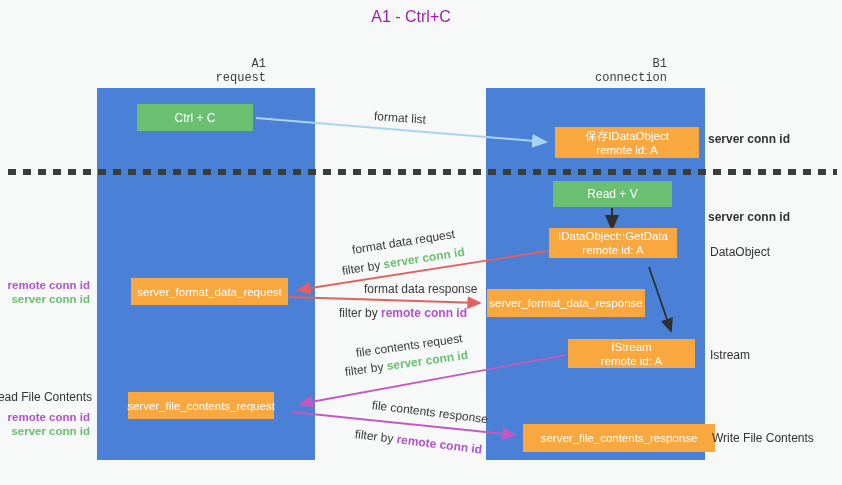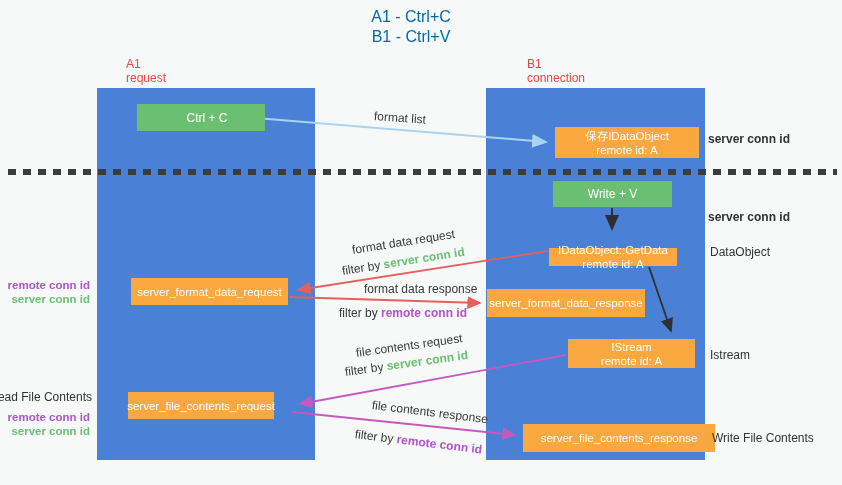--- a/index.html
+++ b/index.html
@@ -1,41 +1,40 @@
 <!DOCTYPE html>
 <html><head>
 <meta charset="utf-8">
 <style>
   html,body{margin:0;padding:0;}
   body{background:#f7f8f8;font-family:"Liberation Sans",sans-serif;}
   #canvas{position:relative;width:842px;height:485px;background:#f7f8f8;overflow:hidden;}
   .abs{position:absolute;}
-  .title{width:822px;left:0;top:7px;text-align:center;font-size:16px;line-height:20px;color:#0369a1;}
-  .colhdr{width:140px;text-align:left;font-size:12px;line-height:14px;color:#ef4444;}
+  .title{width:822px;left:0;top:7px;text-align:center;font-size:16px;line-height:20px;color:#a21caf;}
+  .colhdr{width:140px;text-align:right;font-size:12px;line-height:14px;color:#404040;font-family:Liberation Mono, monospace;}
   .col{background:#4a80d5;top:88px;height:372px;}
   .box{display:flex;flex-direction:column;align-items:center;justify-content:center;
        color:#fff;text-align:center;font-size:11.5px;line-height:14px;white-space:nowrap;}
   .green{background:#6abf71;}
   .orange{background:#f9a83f;}
   .lbl{white-space:nowrap;font-size:12px;color:#3a3a3a;}
   .lbl.rot{transform-origin:left center;}
   .gtxt{color:#6abf71;font-weight:bold;}
   .ptxt{color:#b153cd;font-weight:bold;}
   .sideL{white-space:nowrap;font-size:11.5px;text-align:right;}
   .sideR{white-space:nowrap;font-size:12px;color:#333;}
   svg{position:absolute;left:0;top:0;pointer-events:none;}
 </style>
 </head>
 <body>
 
 <div id="canvas">
 
   <div class="abs title">
     <div>A1 - Ctrl+C</div>
-    <div>B1 - Ctrl+V</div>
   </div>
 
   <div class="abs colhdr" style="left:126px;top:57px;">
     <div>A1</div>
     <div>request</div>
   </div>
   <div class="abs colhdr" style="left:527px;top:57px;">
     <div>B1</div>
     <div>connection</div>
   </div>
@@ -61,34 +60,34 @@
     <line x1="8" y1="172" x2="837" y2="172" stroke="#3c3c3c" stroke-width="6" stroke-dasharray="8 7"></line>
     <line x1="256" y1="118" x2="546" y2="142" stroke="#a9d4ef" stroke-width="2" marker-end="url(#mLB)"></line>
     <line x1="612" y1="208" x2="612" y2="229" stroke="#2f2f2f" stroke-width="2" marker-end="url(#mBK)"></line>
     <line x1="548" y1="251" x2="298" y2="290" stroke="#e4605e" stroke-width="1.8" marker-end="url(#mRD)"></line>
     <line x1="289" y1="297" x2="480" y2="303" stroke="#e4605e" stroke-width="1.8" marker-end="url(#mRD)"></line>
     <line x1="649" y1="267" x2="671" y2="331" stroke="#2f2f2f" stroke-width="1.8" marker-end="url(#mBK)"></line>
     <line x1="566" y1="355" x2="300" y2="404" stroke="#c45ac0" stroke-width="1.8" marker-end="url(#mMG)"></line>
     <line x1="292" y1="412" x2="515" y2="435" stroke="#c45ac0" stroke-width="1.8" marker-end="url(#mMG)"></line>
   </svg>
 
-  <div class="abs box green" style="left:137px;top:104px;width:116px;height:27px;font-size:12px;padding-left:12px;">
+  <div class="abs box green" style="left:137px;top:104px;width:116px;height:27px;font-size:12px;">
     <span>Ctrl + C</span>
   </div>
 
   <div class="abs box orange" style="left:555px;top:127px;width:144px;height:31px;">
     <span>保存IDataObject</span>
     <span>remote id: A</span>
   </div>
 
   <div class="abs box green" style="left:553px;top:181px;width:119px;height:26px;font-size:12px;">
-    <span>Write + V</span>
+    <span>Read + V</span>
   </div>
 
-  <div class="abs box orange" style="left:549px;top:248px;width:128px;height:18px;">
+  <div class="abs box orange" style="left:549px;top:228px;width:128px;height:30px;">
     <span>IDataObject::GetData</span>
     <span>remote id: A</span>
   </div>
 
   <div class="abs box orange" style="left:131px;top:278px;width:157px;height:27px;">
     <span>server_format_data_request</span>
   </div>
 
   <div class="abs box orange" style="left:487px;top:289px;width:158px;height:28px;">
     <span>server_format_data_response</span>

